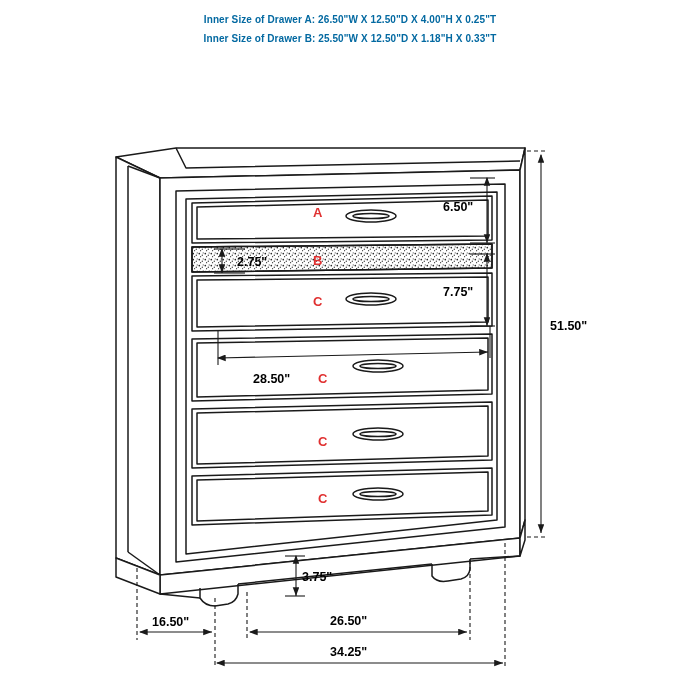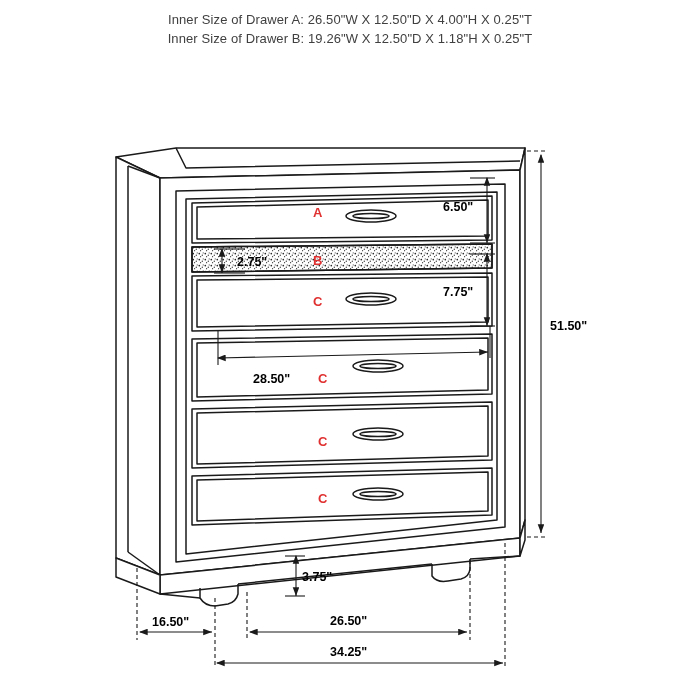--- a/index.html
+++ b/index.html
@@ -20,23 +20,23 @@
     height: 700px;
   }
   .spec-block {
     position: absolute;
     left: 0;
     top: 10px;
     width: 700px;
     text-align: center;
   }
   .spec-line {
-    font-size: 13px;
-    font-weight: normal;
-    color: #404040;
+    font-size: 10px;
+    font-weight: bold;
+    color: #0369a1;
     line-height: 19px;
     letter-spacing: 0.1px;
     white-space: nowrap;
   }
   svg.diagram {
     position: absolute;
     left: 0;
     top: 0;
     width: 700px;
     height: 700px;
@@ -56,21 +56,21 @@
     white-space: nowrap;
   }
 </style>
 </head>
 <body>
 
 <div id="stage">
 
   <div class="spec-block">
     <div class="spec-line">Inner Size of Drawer A: 26.50"W X 12.50"D X 4.00"H X 0.25"T</div>
-    <div class="spec-line">Inner Size of Drawer B: 19.26"W X 12.50"D X 1.18"H X 0.25"T</div>
+    <div class="spec-line">Inner Size of Drawer B: 25.50"W X 12.50"D X 1.18"H X 0.33"T</div>
   </div>
 
   <svg class="diagram" viewBox="0 0 700 700">
     <defs>
       <marker id="arrEnd" markerWidth="9" markerHeight="9" refX="8" refY="3" orient="auto" markerUnits="strokeWidth">
         <path d="M0,0 L8,3 L0,6 z" fill="#1a1a1a"></path>
       </marker>
       <marker id="arrStart" markerWidth="9" markerHeight="9" refX="1" refY="3" orient="auto" markerUnits="strokeWidth">
         <path d="M8,0 L0,3 L8,6 z" fill="#1a1a1a"></path>
       </marker>

